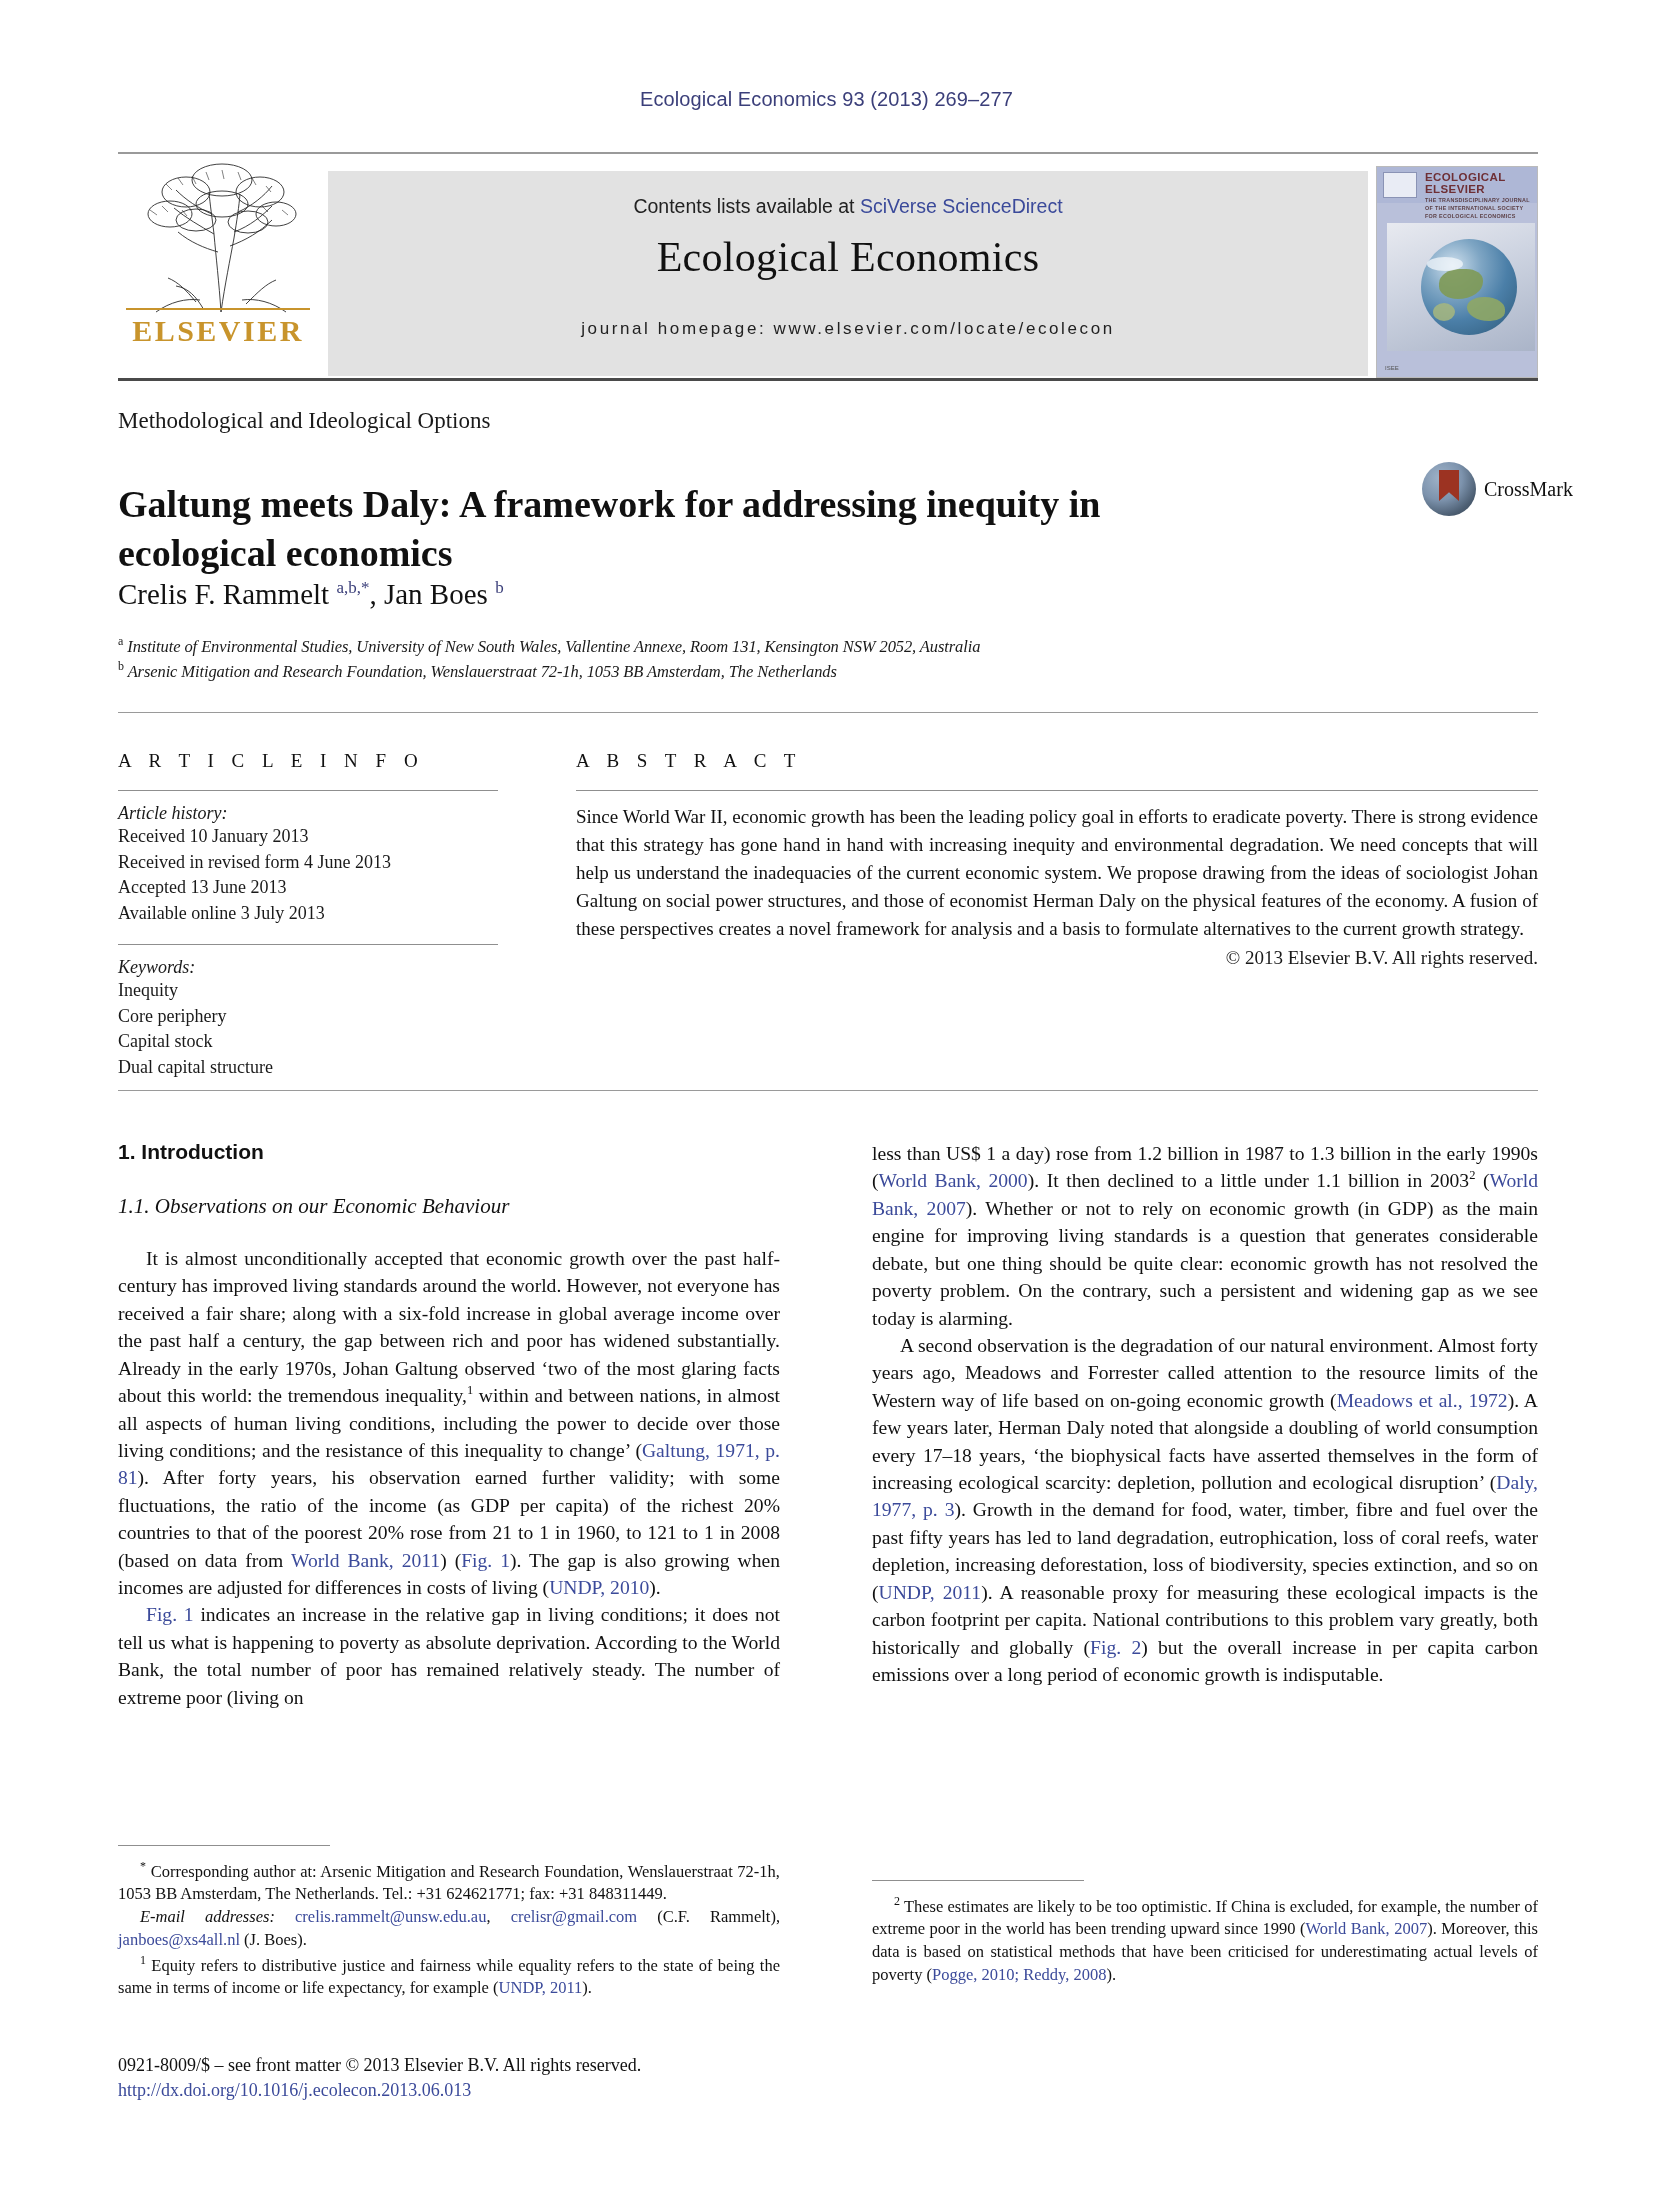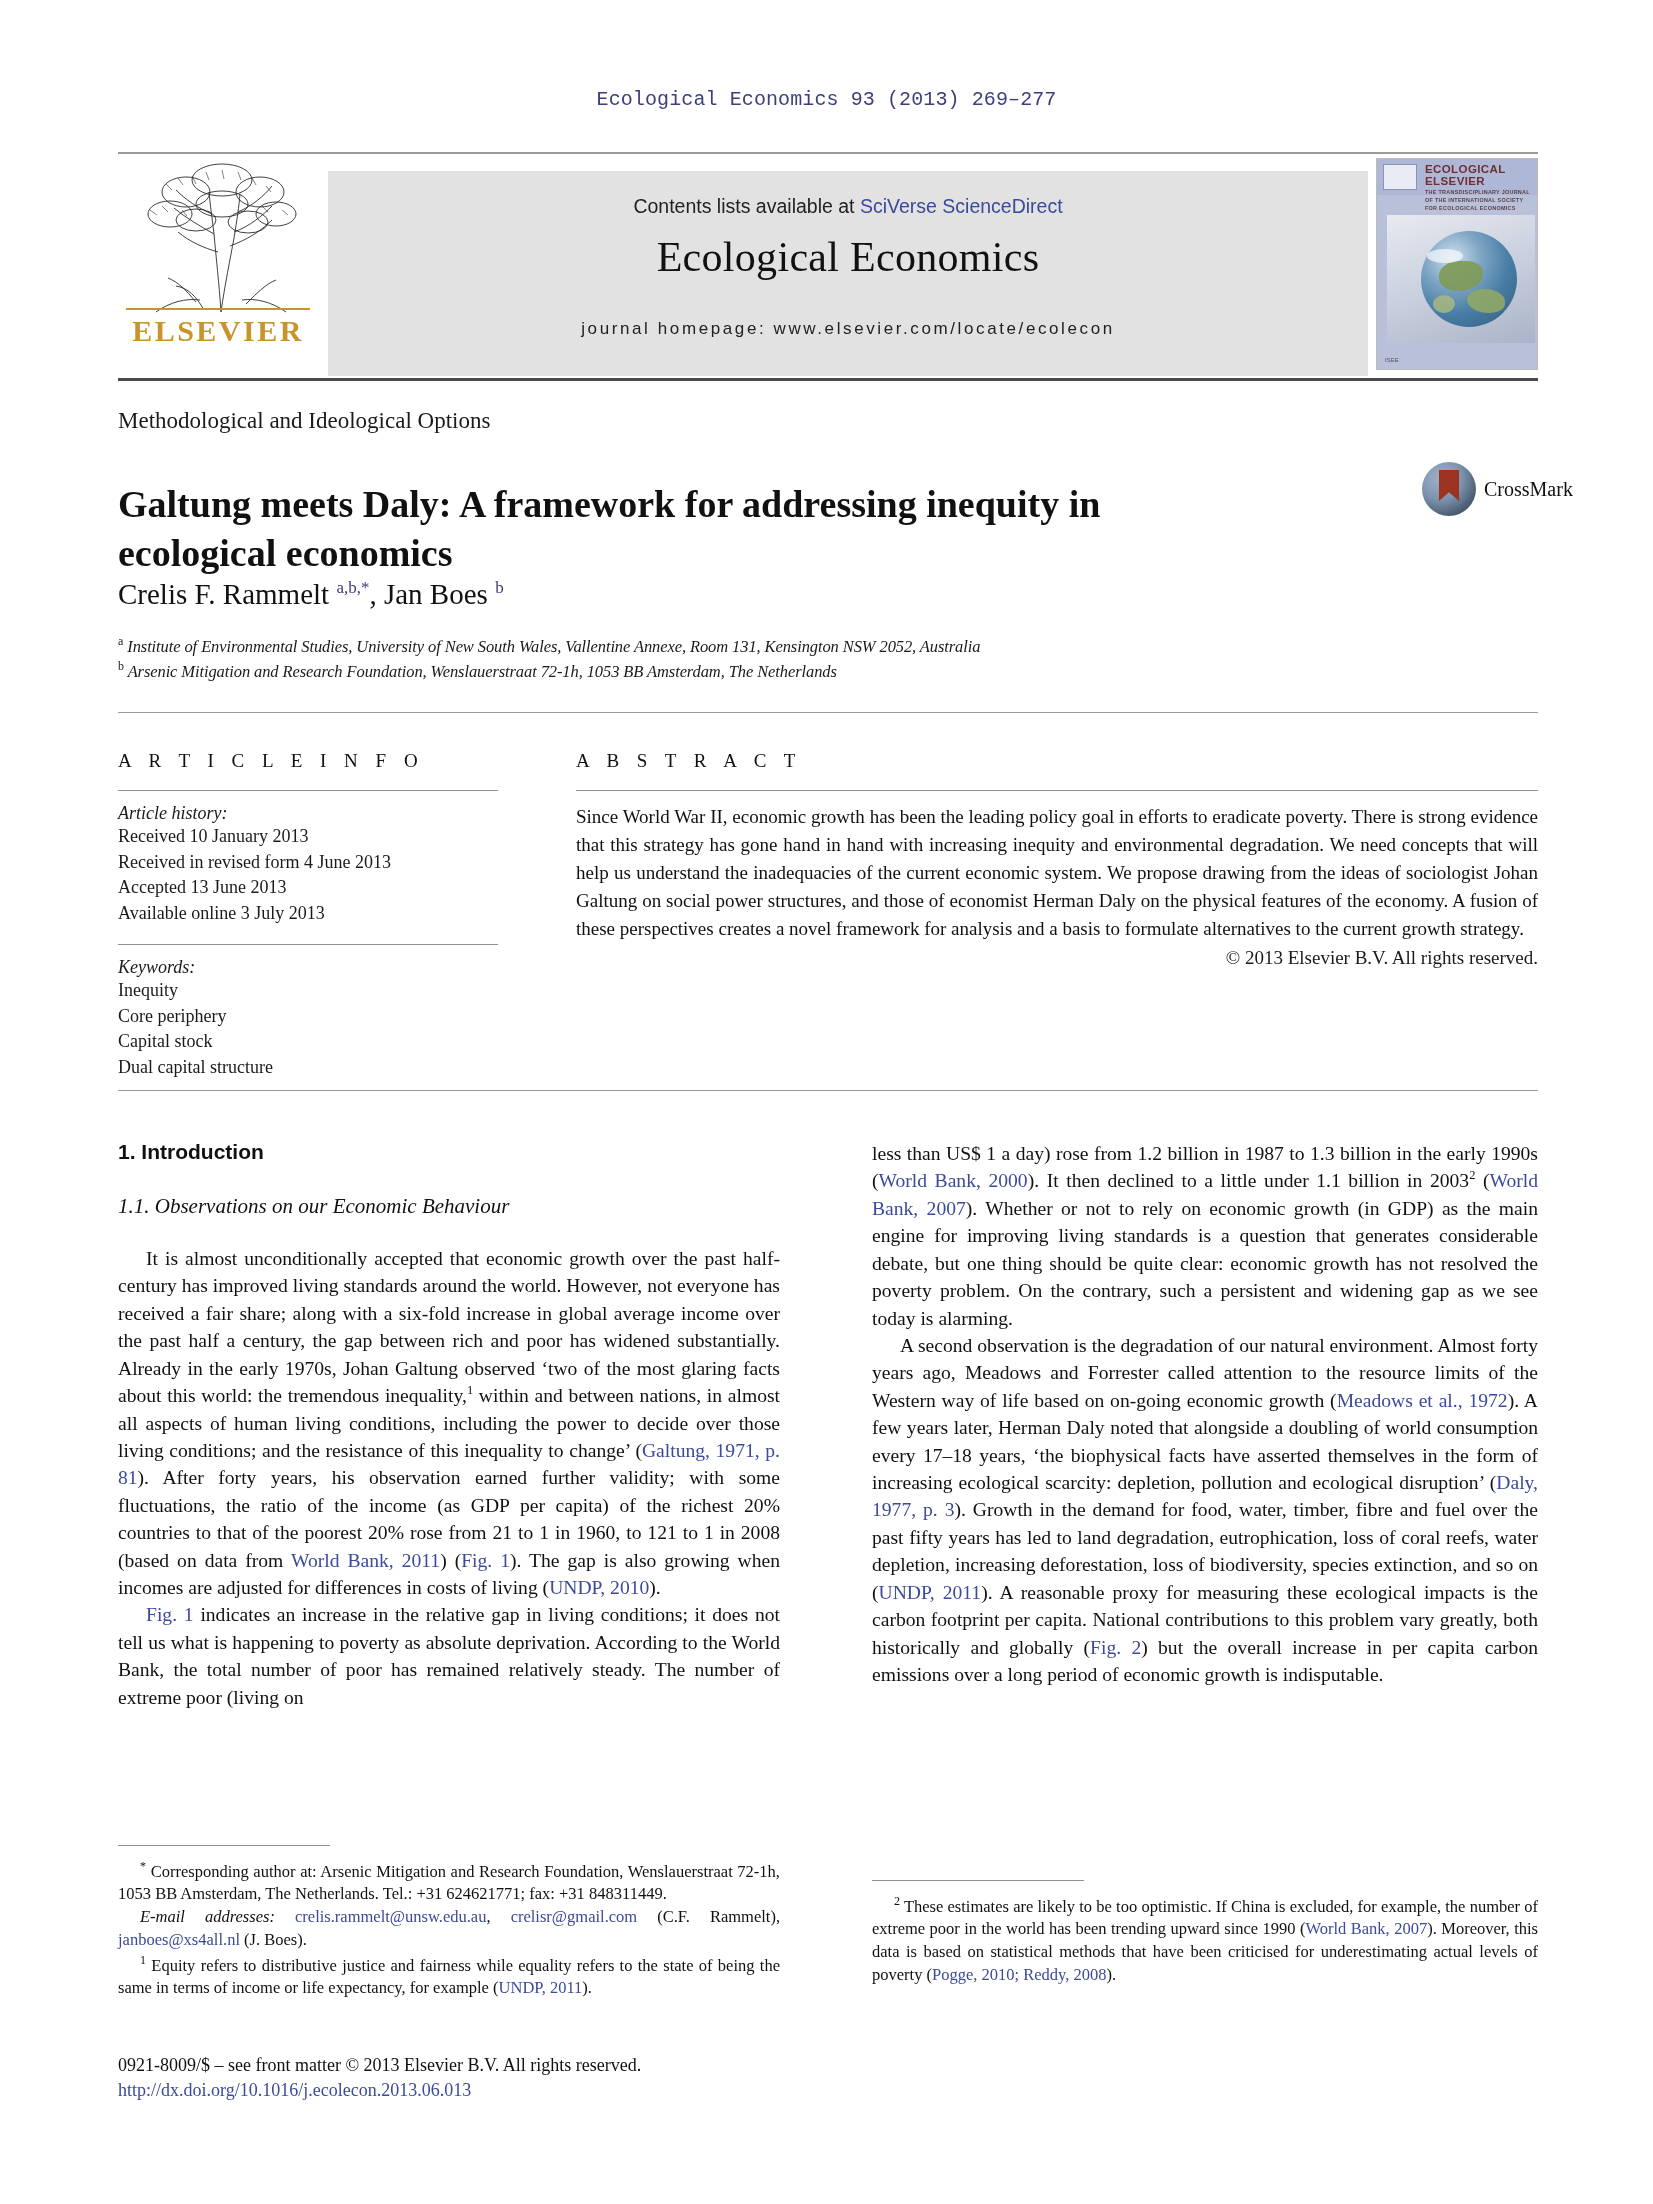--- a/index.html
+++ b/index.html
@@ -19,21 +19,21 @@
     padding: 0;
   }
 
   
   .runhead {
     position: absolute;
     top: 88px;
     left: 0;
     width: 1653px;
     text-align: center;
-    font-family: Liberation Mono, monospace;
+    font-family: Liberation Sans, sans-serif;
     font-size: 20px;
     color: #3b3f7a;
     letter-spacing: 0.1px;
   }
 
   .rule-top {
     position: absolute;
     top: 152px;
     left: 118px;
     width: 1420px;
@@ -123,21 +123,21 @@
     width: 100%;
     text-align: center;
     font-family: "Liberation Sans", sans-serif;
     font-size: 17px;
     letter-spacing: 2.6px;
     color: #222;
   }
   .cover-thumb {
     position: absolute;
     right: 0px;
-    top: 0px;
+    top: 8px;
     width: 162px;
     height: 212px;
     border: 1px solid #bbb;
     background: #b9c0da;
     overflow: hidden;
   }
 
   .rule-below-masthead {
     position: absolute;
     top: 378px;

